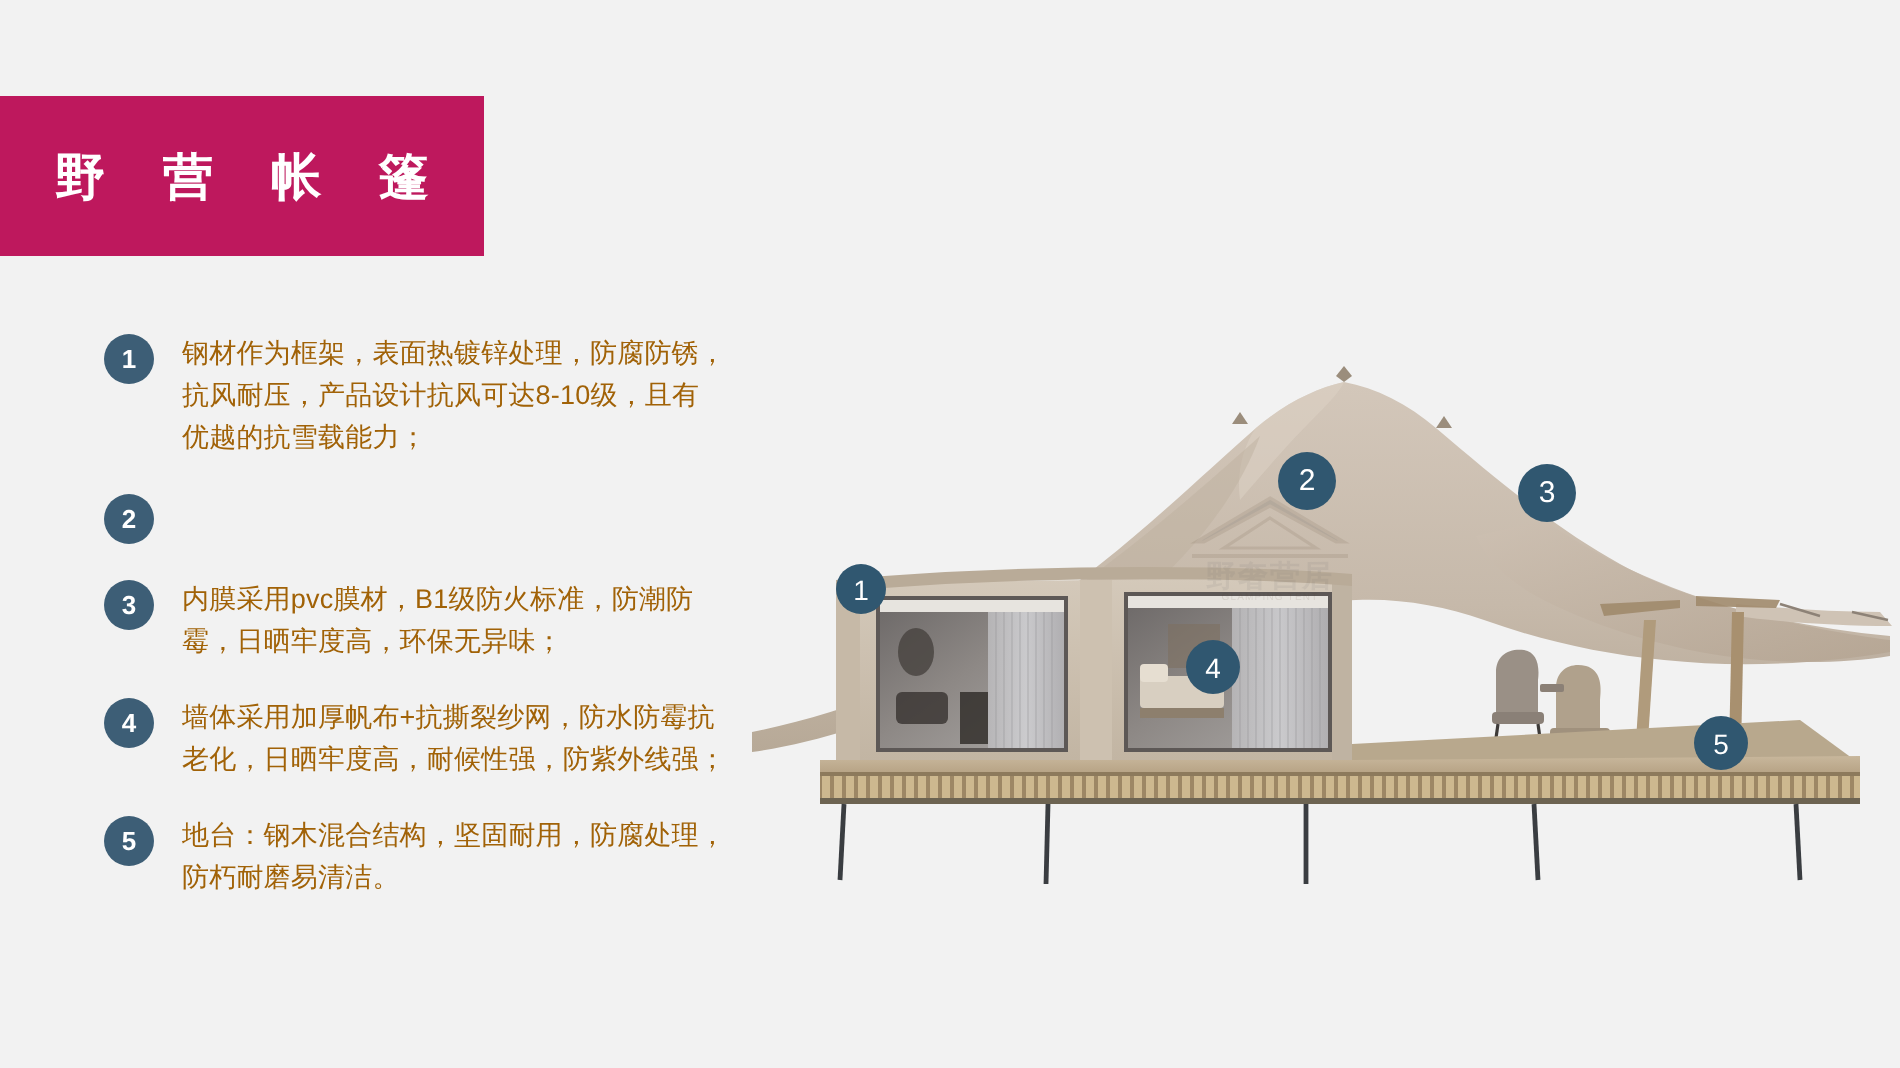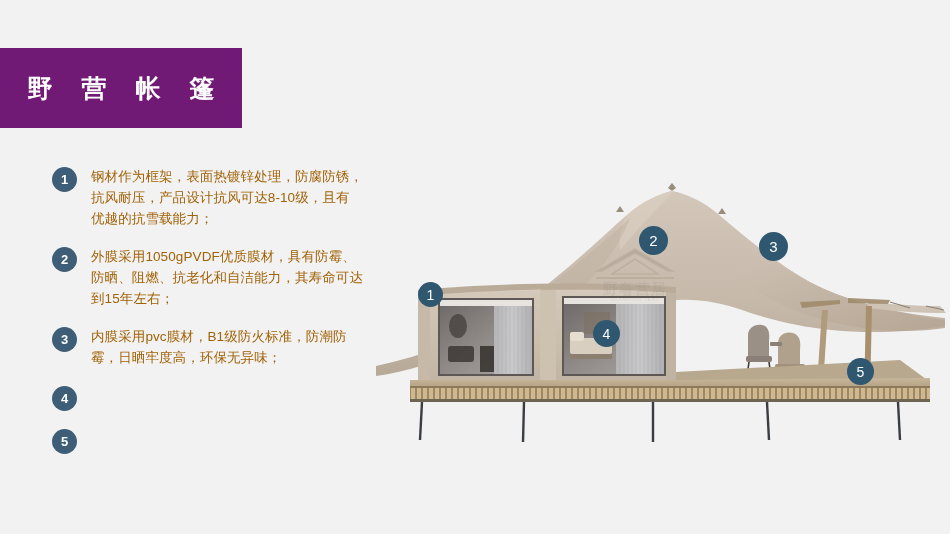--- a/index.html
+++ b/index.html
@@ -9,21 +9,21 @@
     font-family:"Liberation Sans","DejaVu Sans",sans-serif;
     overflow:hidden;
     position:relative;
   }
 
   
   #title-block {
     position:absolute;
     left:0; top:48px;
     width:242px; height:80px;
-    background:#701a75;
+    background:#be185d;
     display:flex; align-items:center; justify-content:center;
   }
   #title-text {
     color:#ffffff;
     font-size:25px;
     font-weight:bold;
     letter-spacing:11px;
     text-indent:11px;
     white-space:nowrap;
   }
@@ -107,34 +107,35 @@
 
 <div id="feature-list">
 
   <div class="feature-item">
     <div class="badge">1</div>
     <div class="feature-text">钢材作为框架，表面热镀锌处理，防腐防锈，抗风耐压，产品设计抗风可达8-10级，且有优越的抗雪载能力；</div>
   </div>
 
   <div class="feature-item">
     <div class="badge">2</div>
-    <div class="feature-text">外膜采用1050gPVDF优质膜材，具有防霉、防晒、阻燃、抗老化和自洁能力，其寿命可达到15年左右；</div>
   </div>
 
   <div class="feature-item">
     <div class="badge">3</div>
     <div class="feature-text">内膜采用pvc膜材，B1级防火标准，防潮防霉，日晒牢度高，环保无异味；</div>
   </div>
 
   <div class="feature-item">
     <div class="badge">4</div>
+    <div class="feature-text">墙体采用加厚帆布+抗撕裂纱网，防水防霉抗老化，日晒牢度高，耐候性强，防紫外线强；</div>
   </div>
 
   <div class="feature-item">
     <div class="badge">5</div>
+    <div class="feature-text">地台：钢木混合结构，坚固耐用，防腐处理，防朽耐磨易清洁。</div>
   </div>
 
 </div>
 
 <div id="tent-figure">
 
   <svg id="tent-svg" viewBox="0 0 580 300">
     <defs>
       <linearGradient id="memb" x1="0" y1="0" x2="0" y2="1">
         <stop offset="0%" stop-color="#d3c7ba"></stop>

